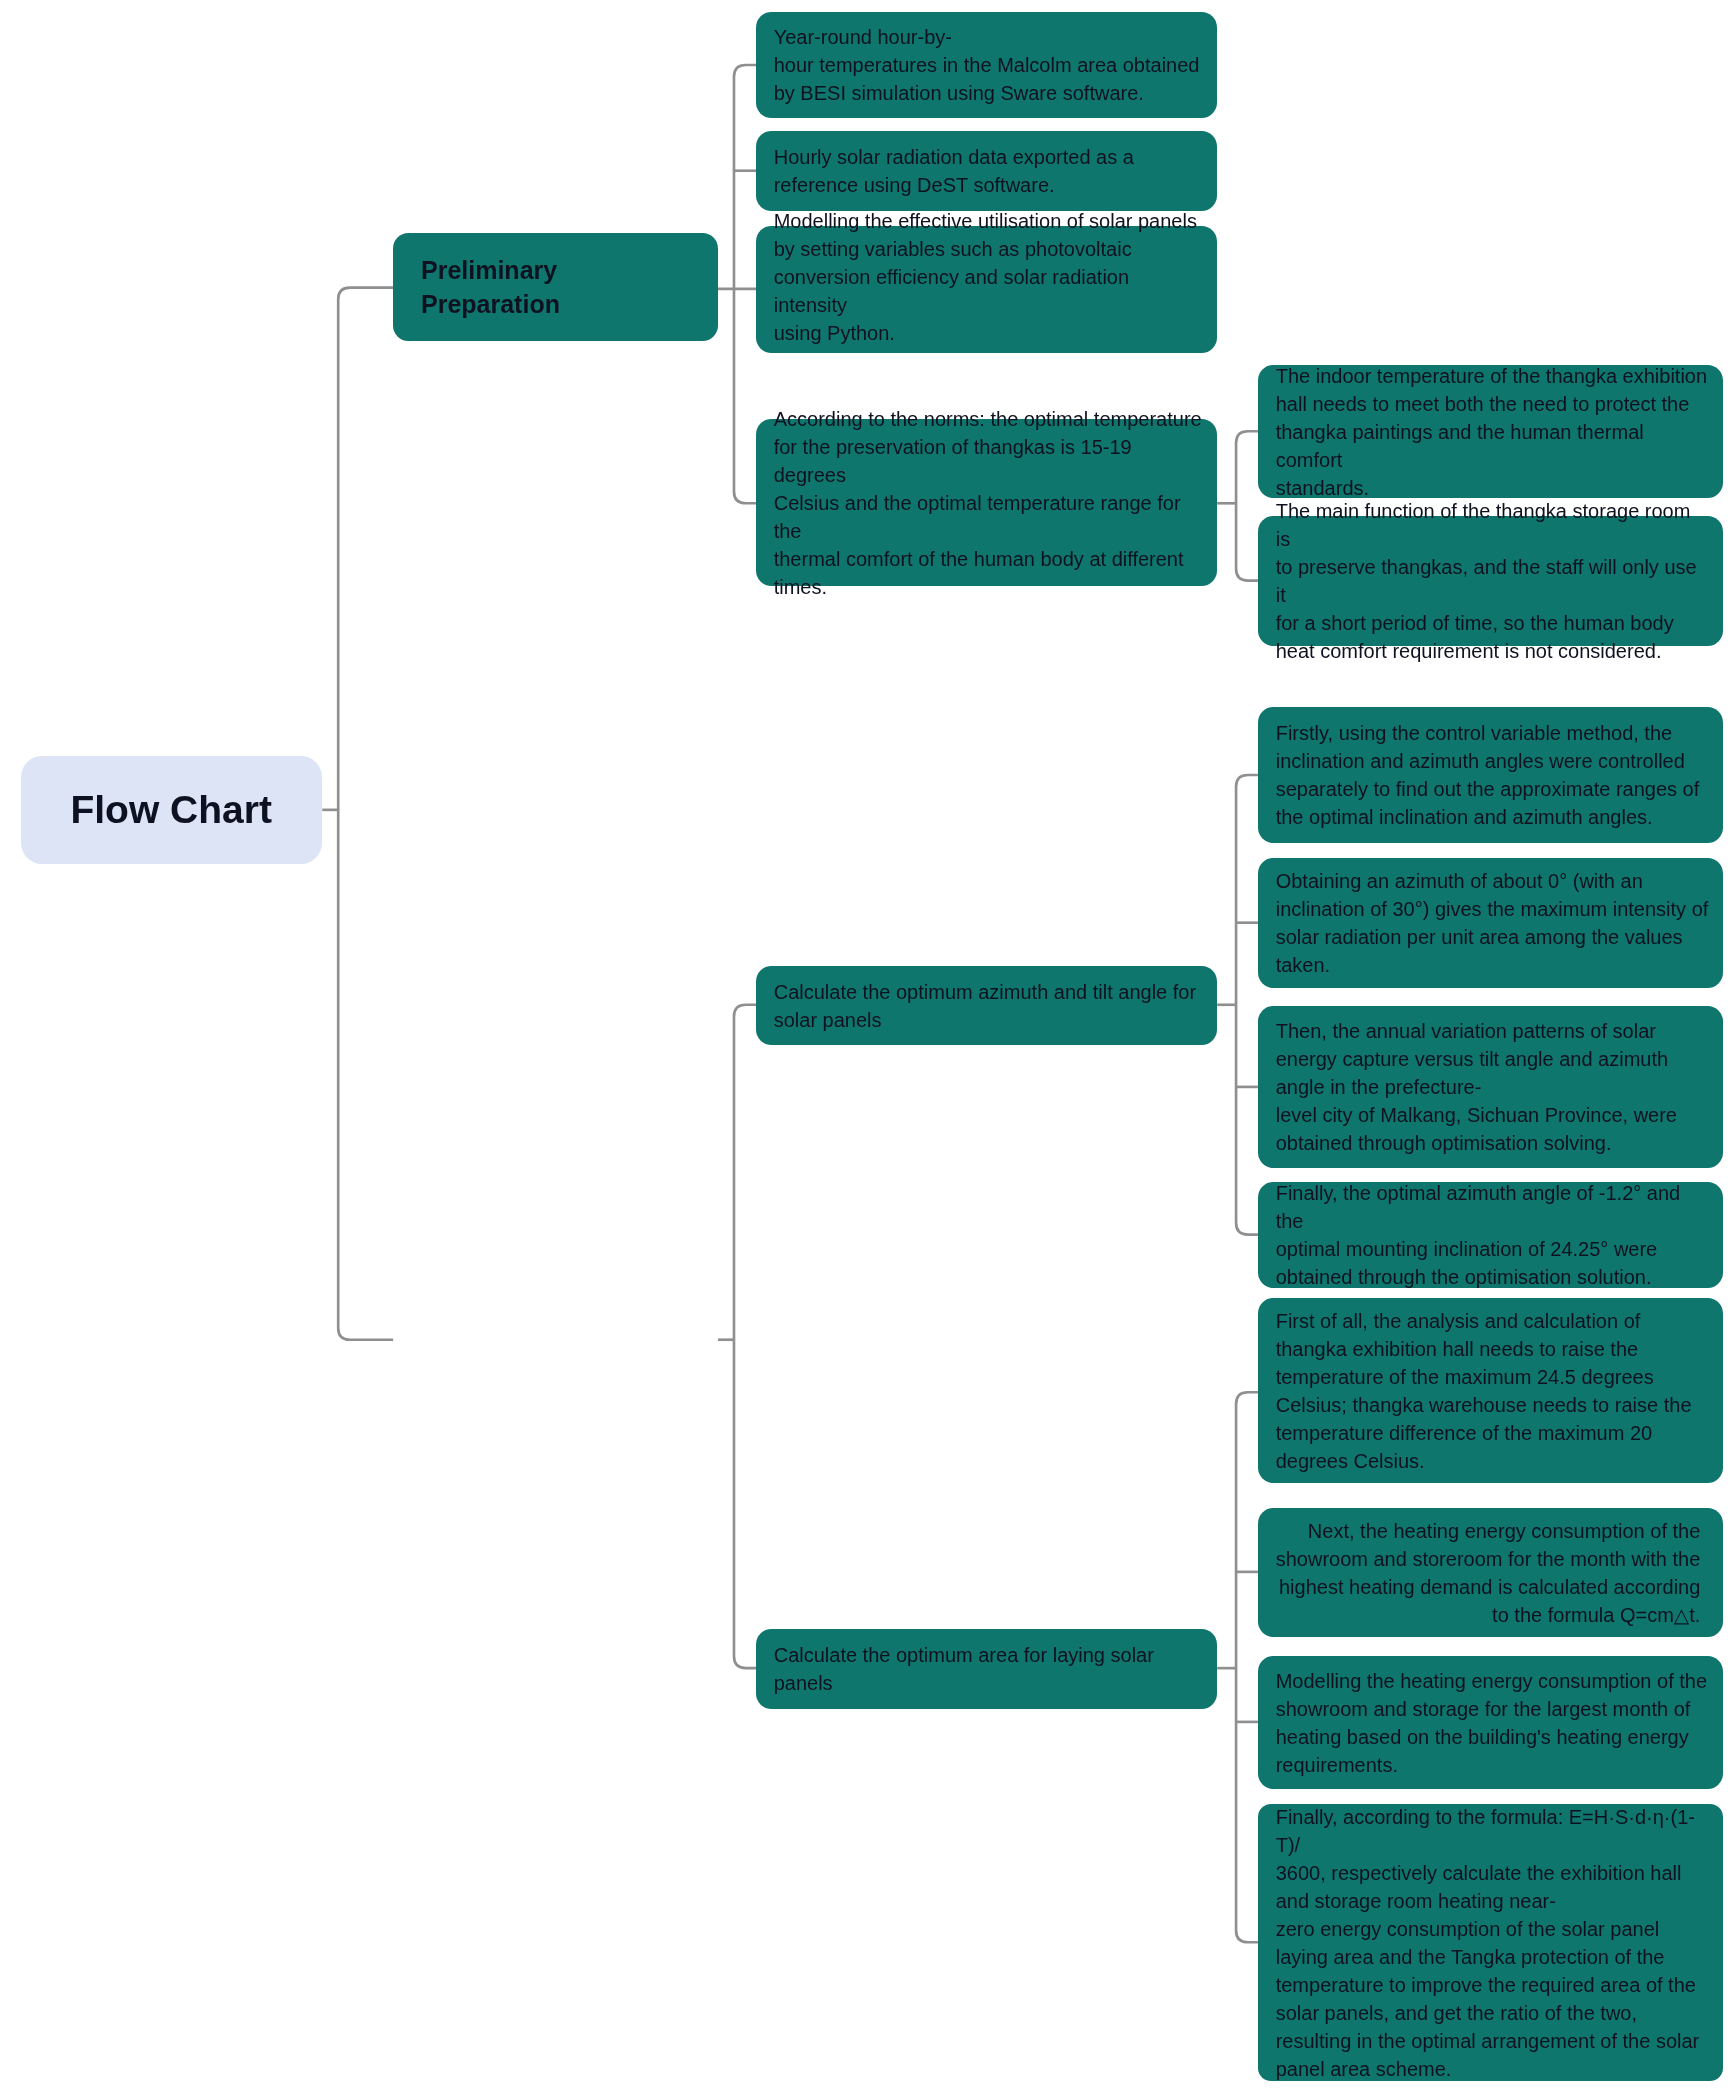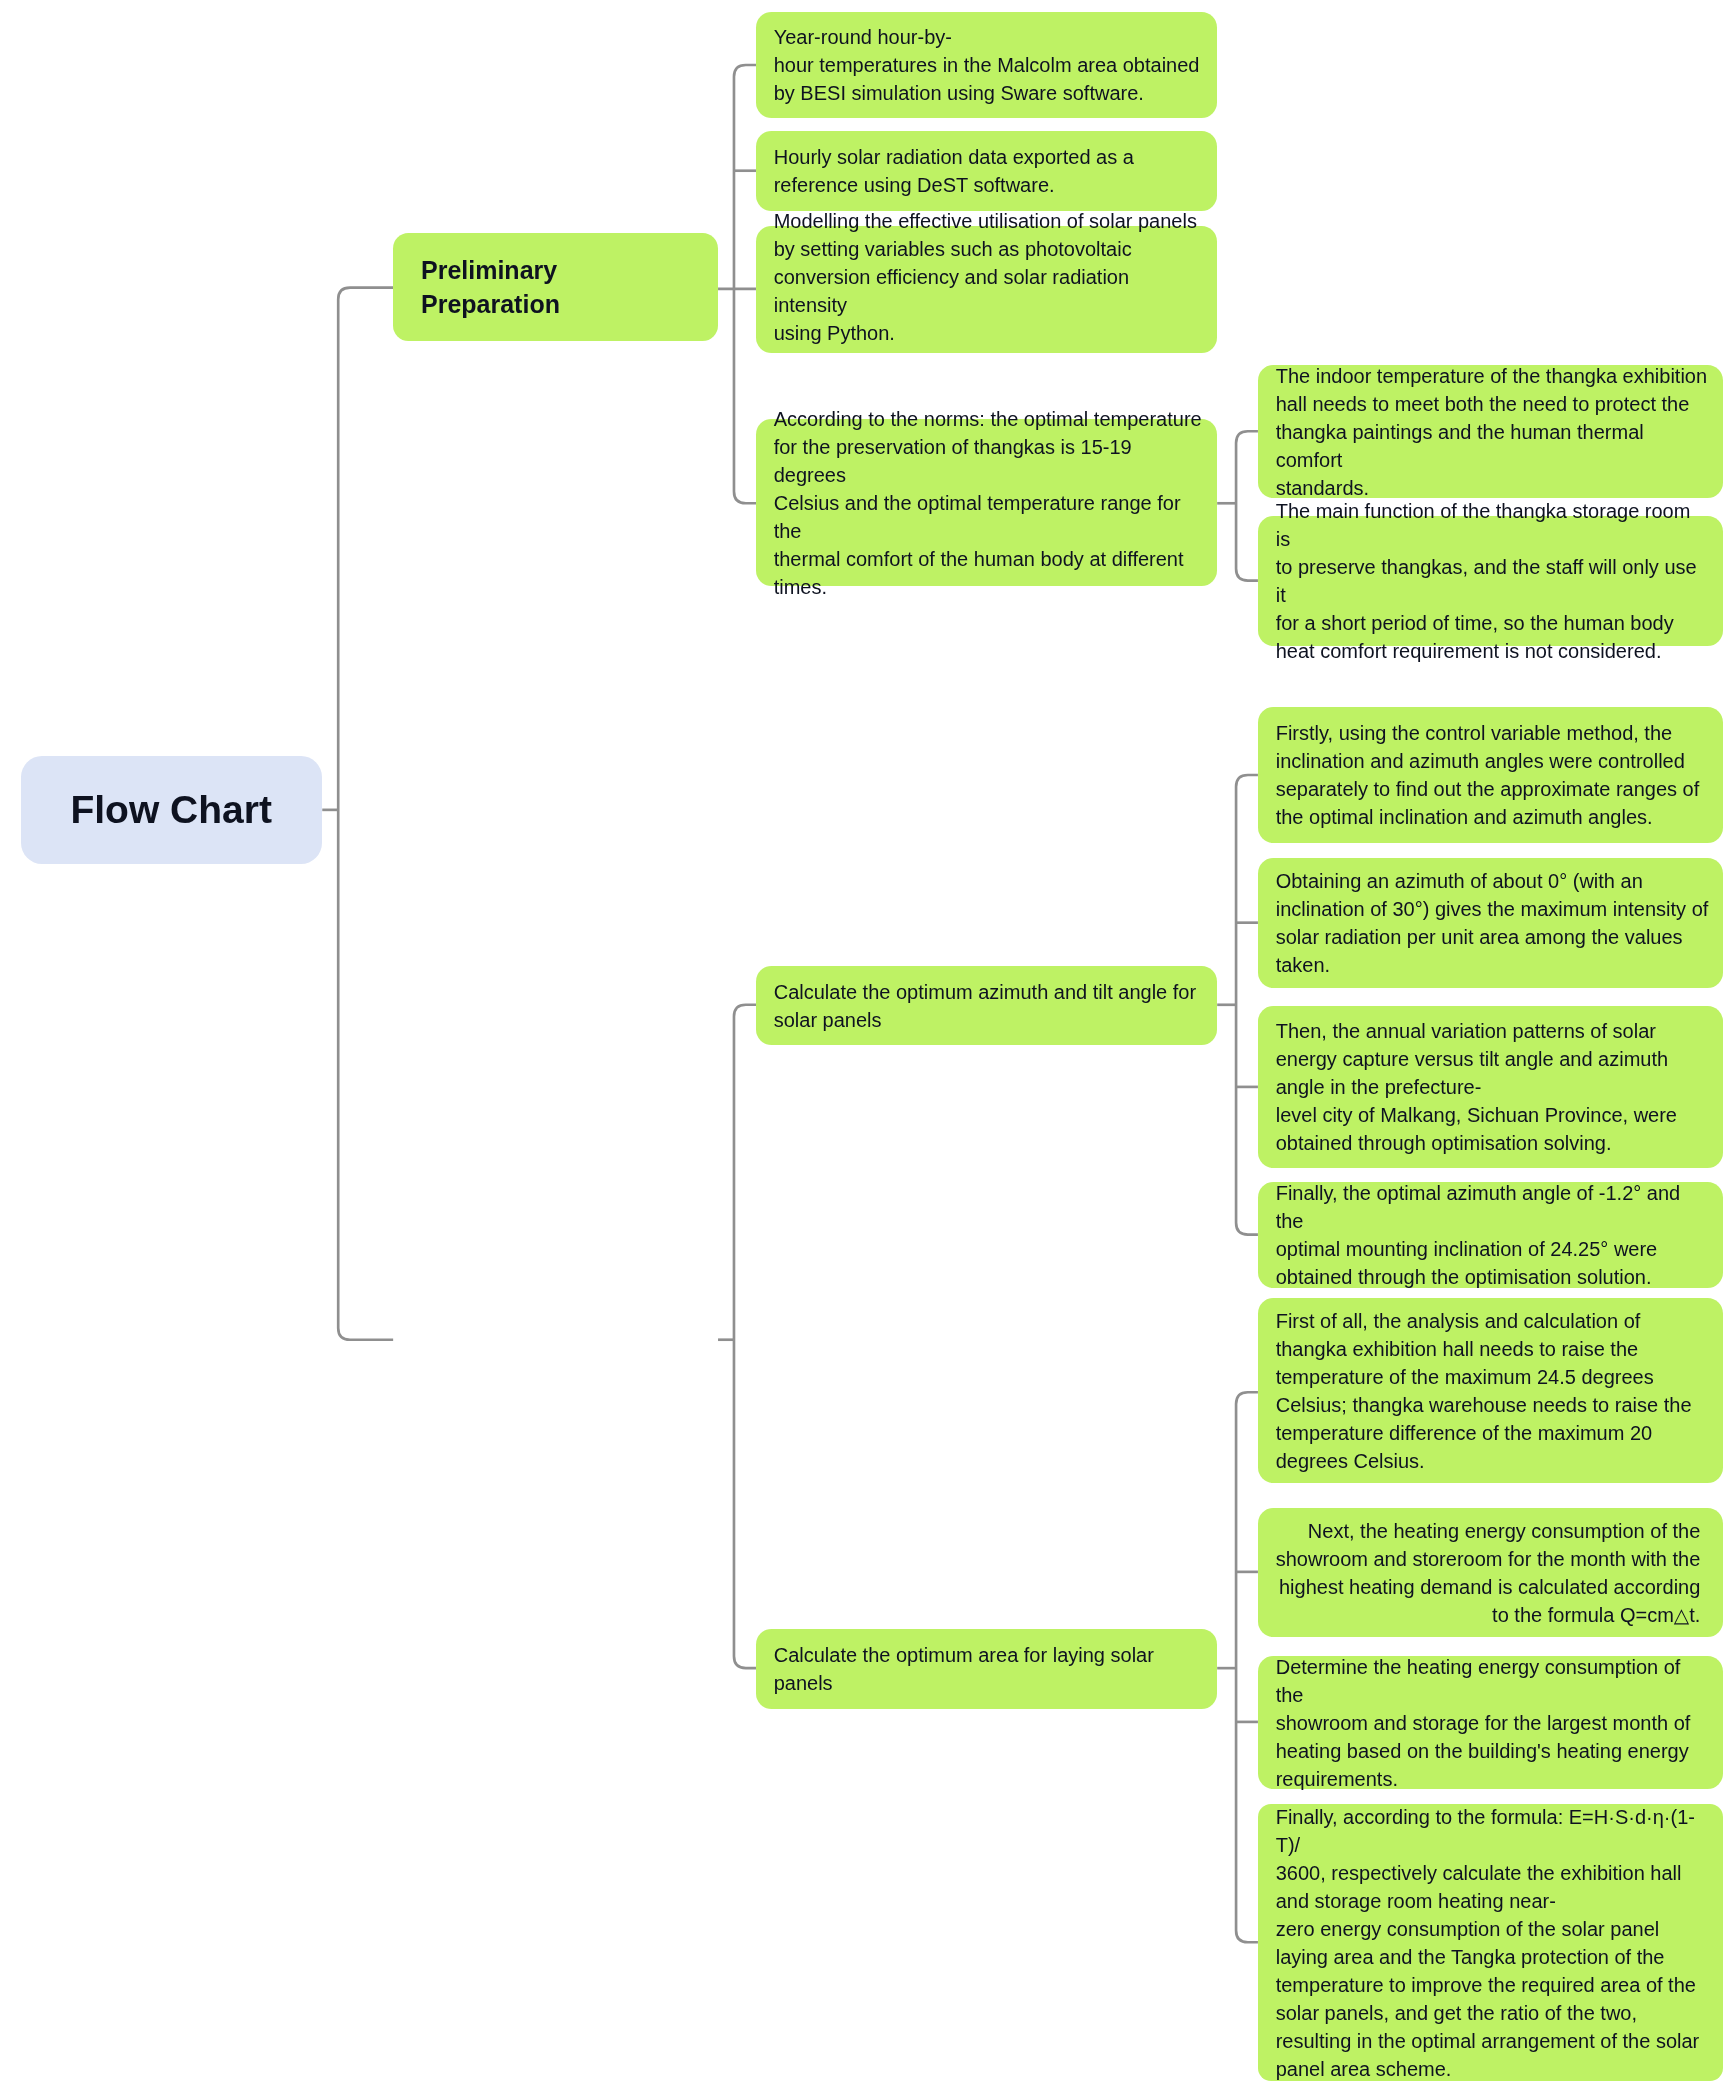--- a/index.html
+++ b/index.html
@@ -2,21 +2,21 @@
 <html style="font-size:9.5px"><head>
 <meta charset="utf-8">
 <style>
   html, body { margin: 0; padding: 0; background: #ffffff; }
   body { width: 1732px; height: 2097px; position: relative; font-family: "Liberation Sans", sans-serif; }
   .canvas { position: absolute; left: 0; top: 0; width: 1732px; height: 2097px; }
   svg.wires { position: absolute; left: 0; top: 0; z-index: 1; }
   svg.wires path { stroke: #8f8f8f; stroke-width: 4.5; fill: none; }
   .node {
     position: absolute; z-index: 2; box-sizing: border-box;
-    background: #bef264; border-radius: 15.4px;
+    background: #0f766e; border-radius: 15.4px;
     display: flex; align-items: center;
     color: #0e1220;
   }
   .node .txt { white-space: pre-line; display: block; }
   .leaf { font-size: 20px; line-height: 28px; padding: 5.9px 13px 5.9px 17.7px; }
   .branch { font-size: 25px; font-weight: 700; line-height: 34px; padding-left: 28px; }
   .rootnode {
     background: #dce4f6; border-radius: 21px;
     font-size: 39px; font-weight: 700; justify-content: center; text-align: center;
   }
@@ -140,21 +140,21 @@
 temperature difference of the maximum 20
 degrees Celsius.</span>
   </div>
   <div class="node leaf" style="left:1258px; top:1508px; width:465px; height:129px;text-align:right;">
     <span class="txt">Next, the heating energy consumption of the
 showroom and storeroom for the month with the
 highest heating demand is calculated according
 to the formula Q=cm△t.</span>
   </div>
   <div class="node leaf" style="left:1258px; top:1656px; width:465px; height:133px;">
-    <span class="txt">Determine the heating energy consumption of the
+    <span class="txt">Modelling the heating energy consumption of the
 showroom and storage for the largest month of
 heating based on the building's heating energy
 requirements.</span>
   </div>
   <div class="node leaf" style="left:1258px; top:1804px; width:465px; height:277px;border-radius:13px;">
     <span class="txt">Finally, according to the formula: E=H·S·d·η·(1-T)/
 3600, respectively calculate the exhibition hall
 and storage room heating near-
 zero energy consumption of the solar panel
 laying area and the Tangka protection of the

